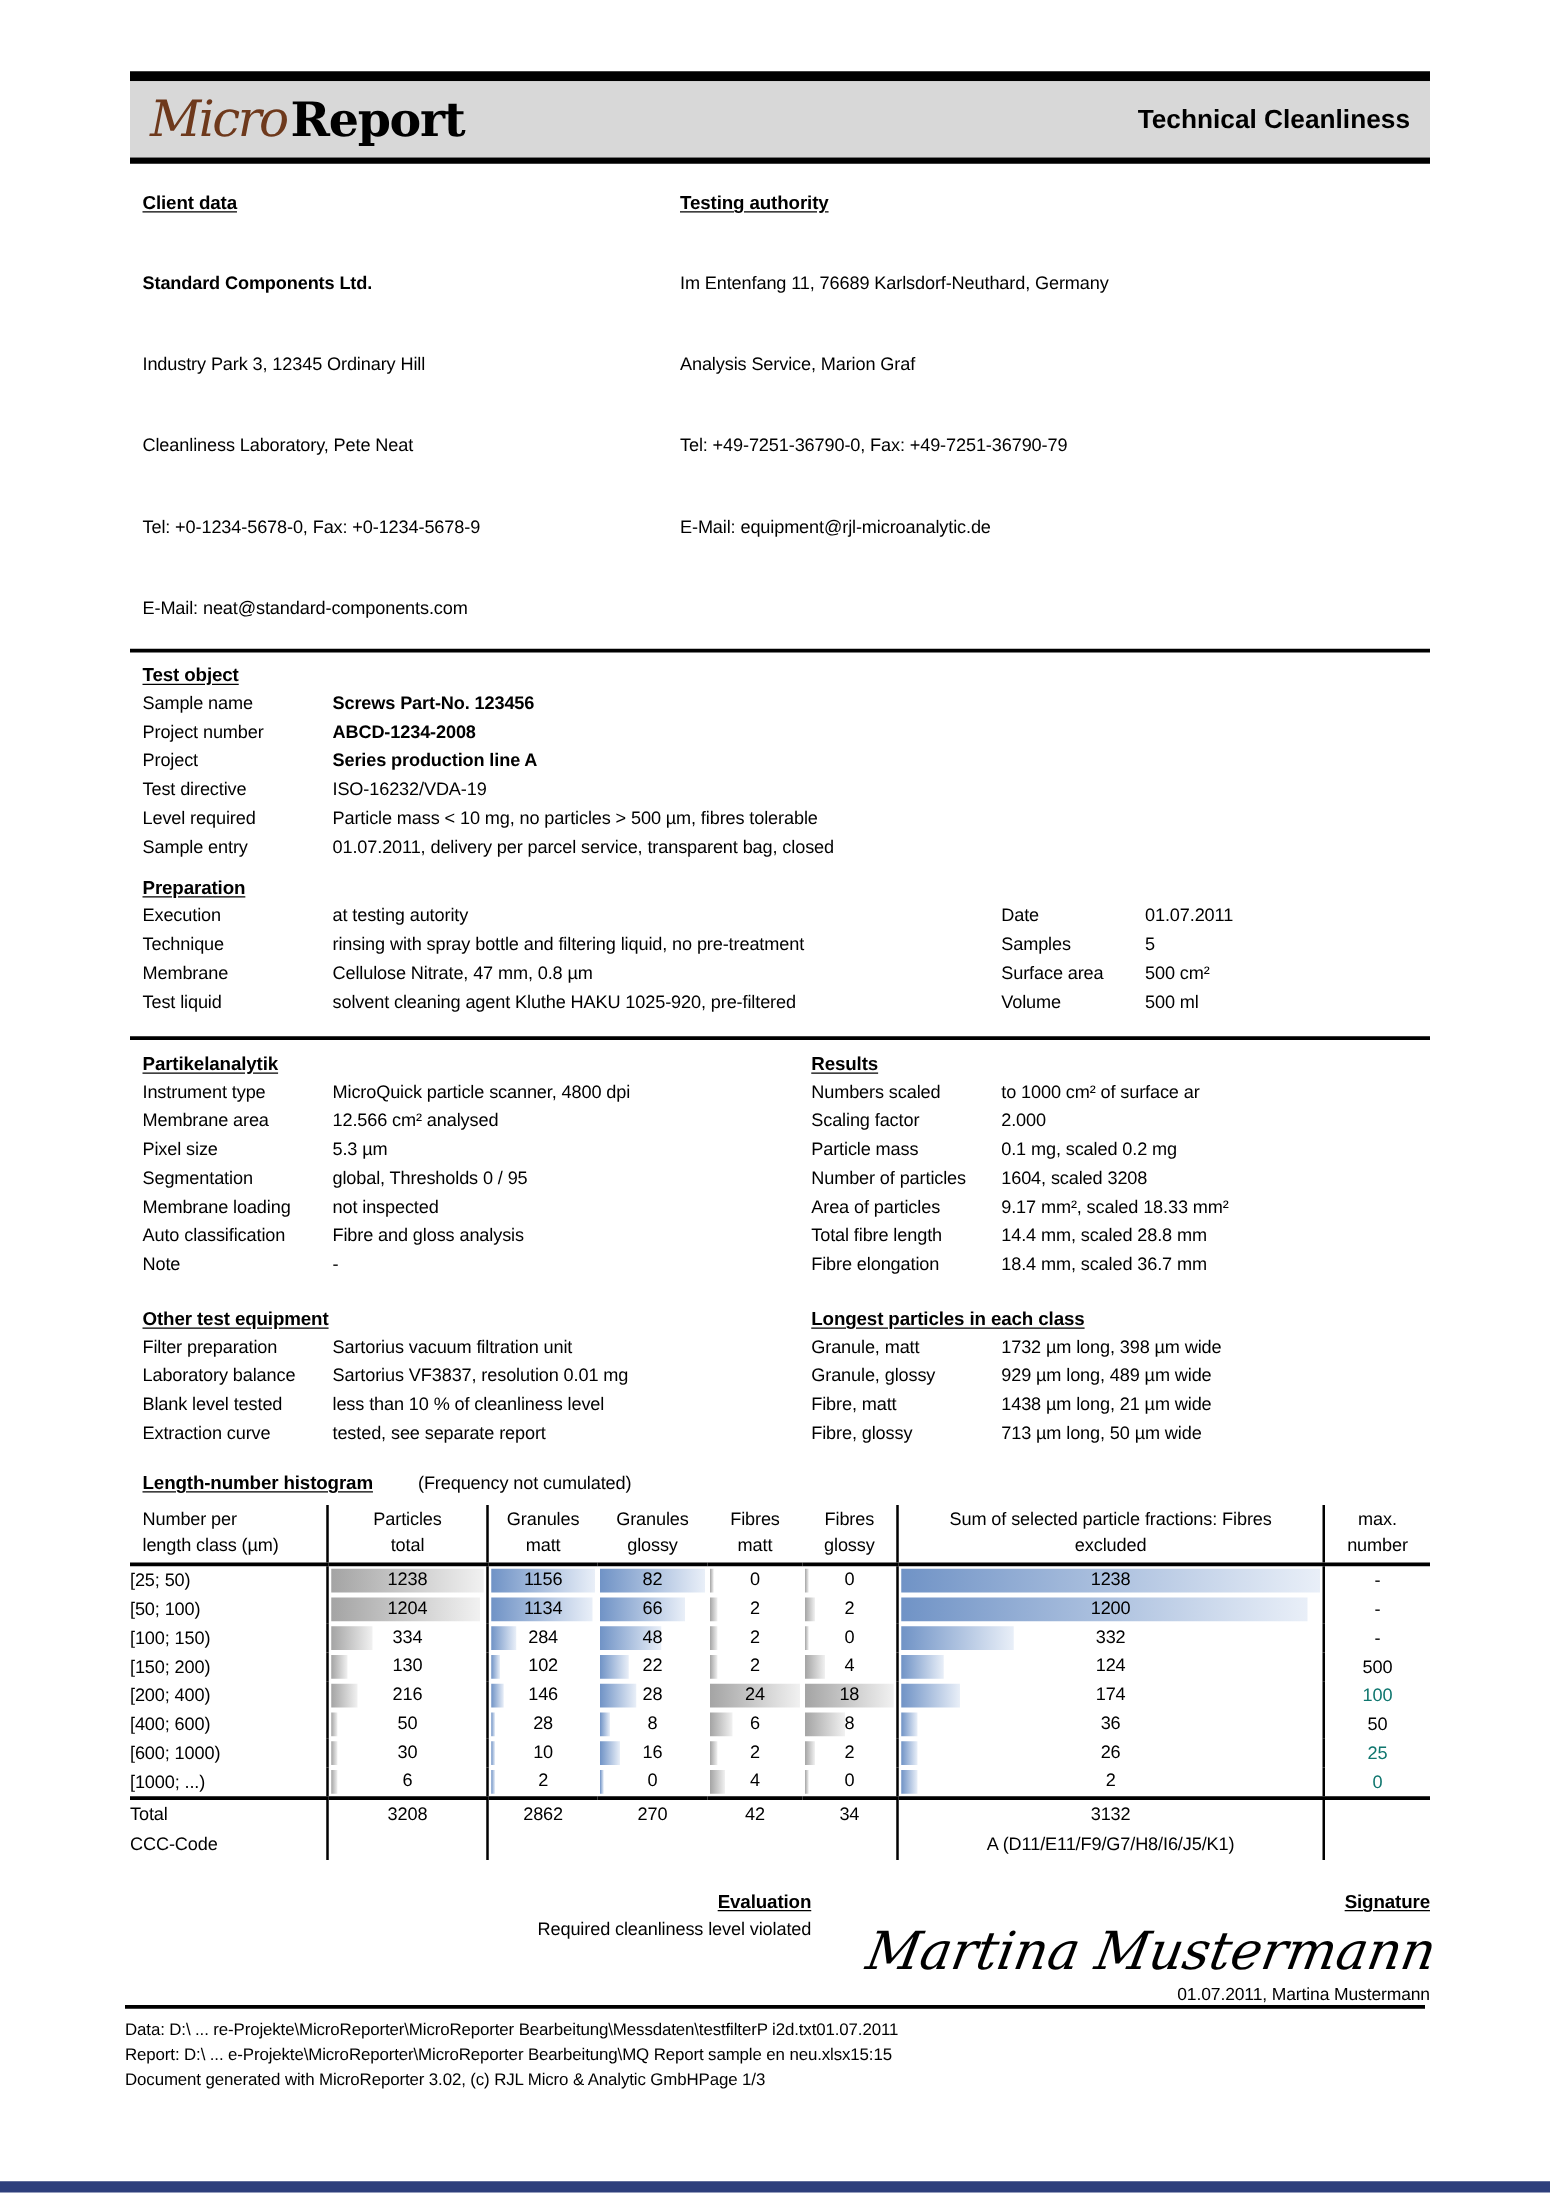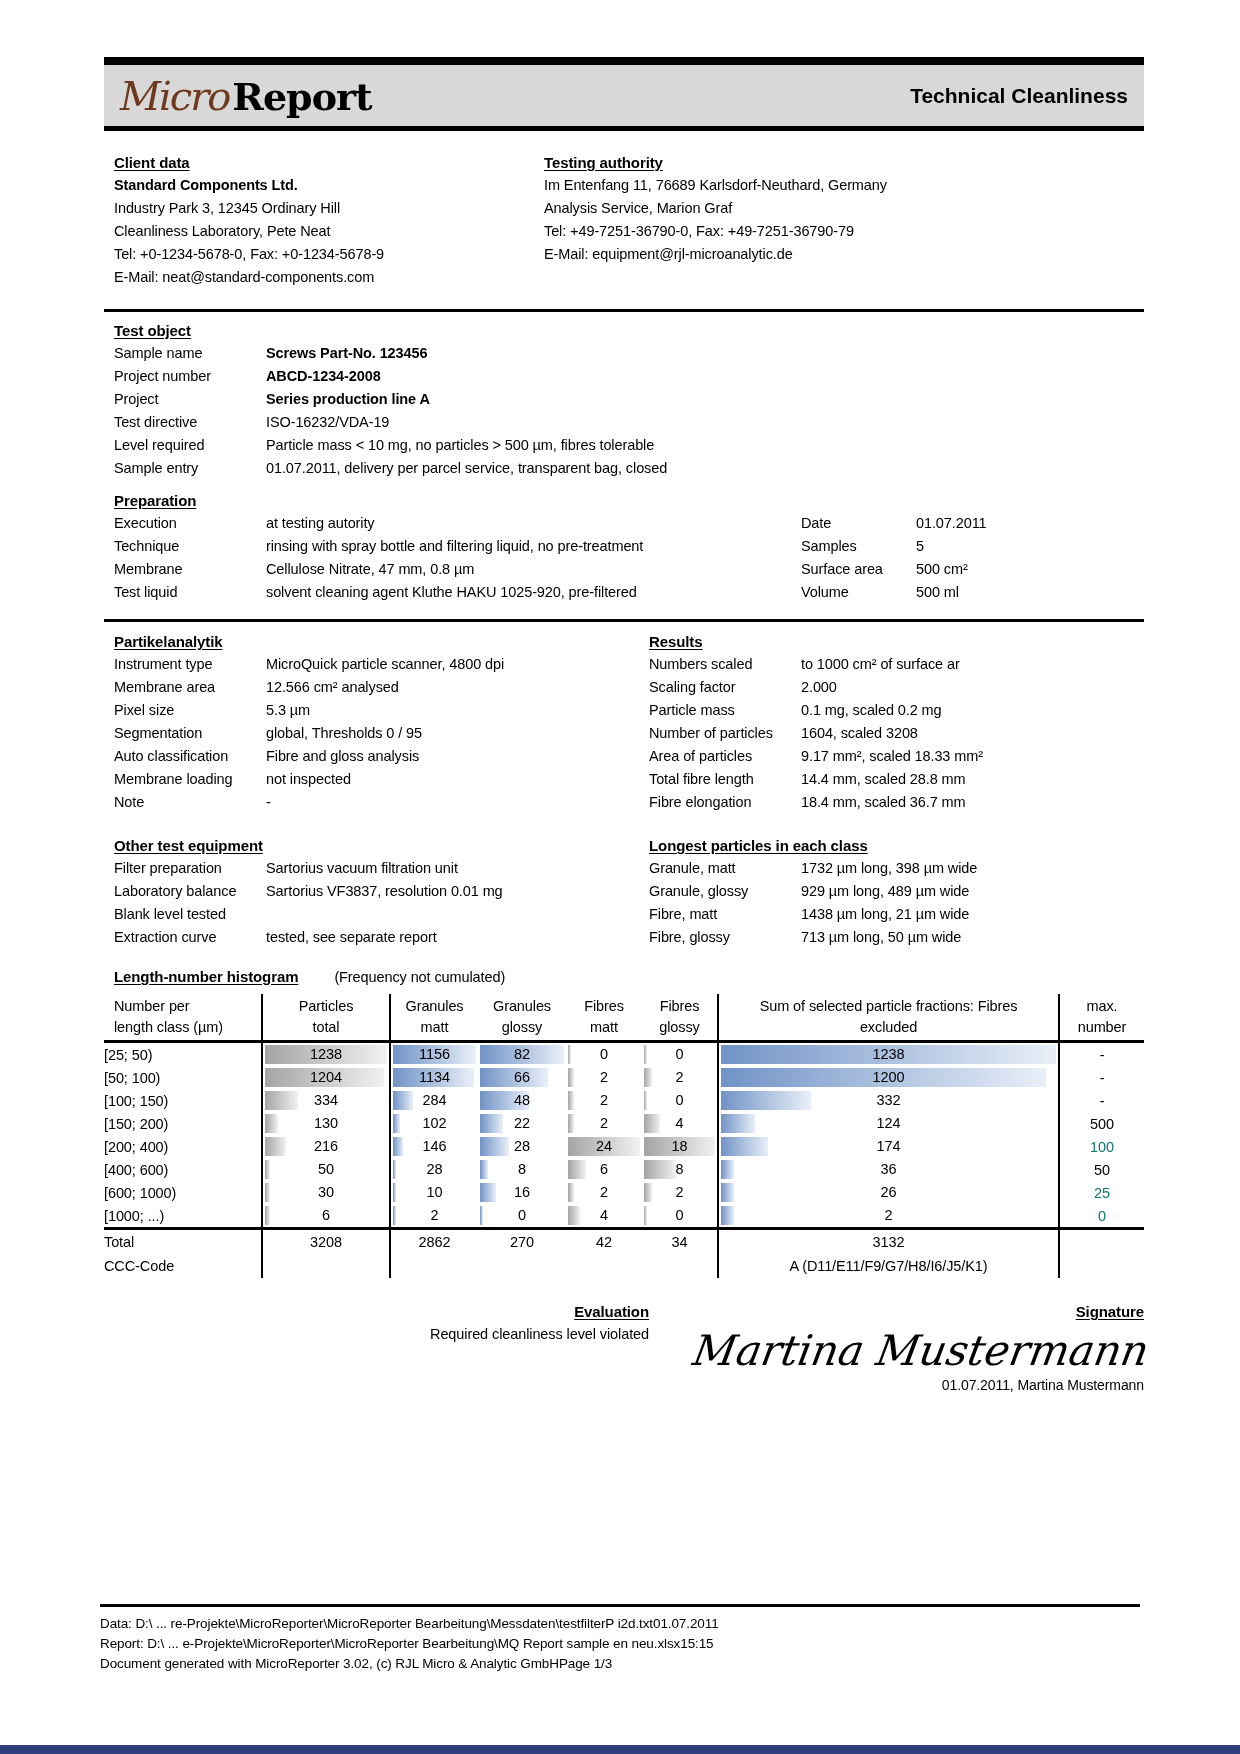--- a/index.html
+++ b/index.html
@@ -16,21 +16,21 @@
   .logo-micro{font-family:"DejaVu Serif",serif;font-style:italic;font-size:40px;color:#6e391c;letter-spacing:-2px;}
   .logo-report{font-family:"DejaVu Serif",serif;font-weight:bold;font-size:38px;color:#000;letter-spacing:-1px;margin-left:3px;}
   .doc-title{font-weight:bold;font-size:21px;letter-spacing:0;}
   
   h3.sec{font-size:15px;font-weight:bold;text-decoration:underline;text-underline-offset:2px;margin:0;line-height:23px;}
   .rule{height:3px;background:#000;}
   .pad{padding-left:10px;}
   .b{font-weight:bold;}
   
   .addr-grid{display:grid;grid-template-columns:430px 1fr;margin-top:20px;padding-left:10px;}
-  .addr div{line-height:23px;}
+  .addr div{line-height:23px;margin-top:42px;}
   
   .kv2 .kvrow{display:grid;grid-template-columns:152px 1fr;line-height:23px;}
   .kv4 .kvrow{display:grid;grid-template-columns:152px 535px 115px 1fr;line-height:23px;}
   .twocol{display:grid;grid-template-columns:545px 1fr;}
   
   .hist-title{display:flex;gap:36px;align-items:baseline;padding-left:10px;margin-top:16px;}
   table.hist{border-collapse:collapse;table-layout:fixed;width:1040px;margin-top:6px;}
   .hist th{font-weight:normal;border-bottom:3px solid #000;padding:2px 0;vertical-align:bottom;}
   .hist th .l{line-height:21px;text-align:center;}
   .hist th.th-cls .l{text-align:left;padding-left:10px;}
@@ -165,26 +165,26 @@
           </div>
           <div class="kvrow">
             <span>Pixel size</span>
             <span class="">5.3 µm</span>
           </div>
           <div class="kvrow">
             <span>Segmentation</span>
             <span class="">global, Thresholds 0 / 95</span>
           </div>
           <div class="kvrow">
+            <span>Membrane loading</span>
+            <span class="">not inspected</span>
+          </div>
+          <div class="kvrow">
             <span>Auto classification</span>
             <span class="">Fibre and gloss analysis</span>
-          </div>
-          <div class="kvrow">
-            <span>Membrane loading</span>
-            <span class="">not inspected</span>
           </div>
           <div class="kvrow">
             <span>Note</span>
             <span class="">-</span>
           </div>
         </div>
     </div>
     <div>
       <h3 class="sec">Results</h3>
       <div class="kv2">
@@ -227,20 +227,21 @@
           <div class="kvrow">
             <span>Filter preparation</span>
             <span class="">Sartorius vacuum filtration unit</span>
           </div>
           <div class="kvrow">
             <span>Laboratory balance</span>
             <span class="">Sartorius VF3837, resolution 0.01 mg</span>
           </div>
           <div class="kvrow">
             <span>Blank level tested</span>
+            <span class="">less than 10 % of cleanliness level</span>
           </div>
           <div class="kvrow">
             <span>Extraction curve</span>
             <span class="">tested, see separate report</span>
           </div>
         </div>
     </div>
     <div>
       <h3 class="sec">Longest particles in each class</h3>
       <div class="kv2">

